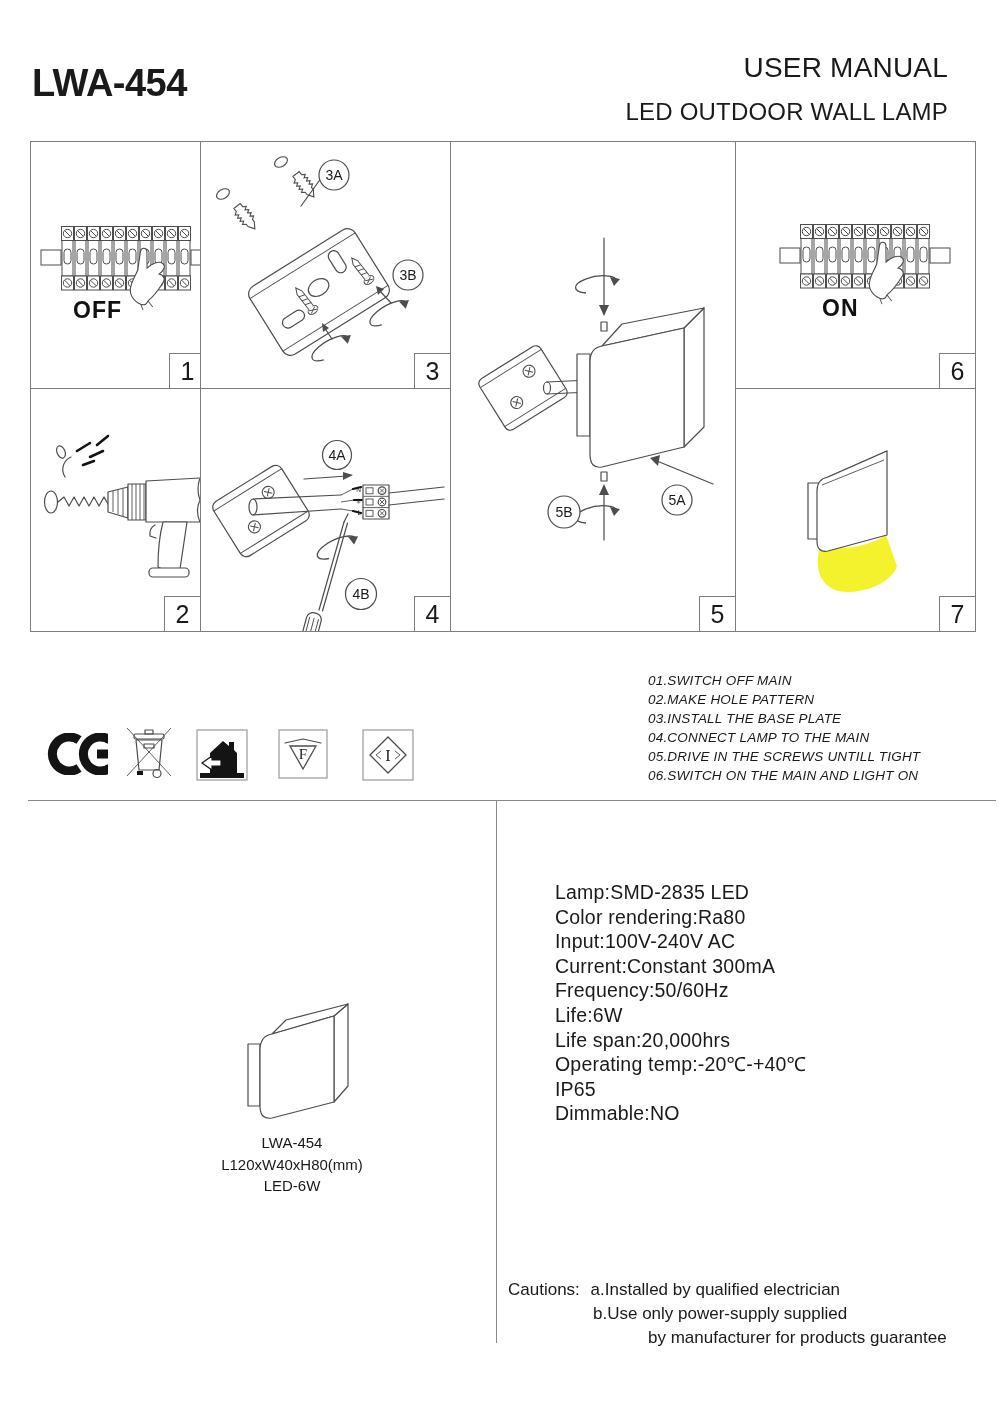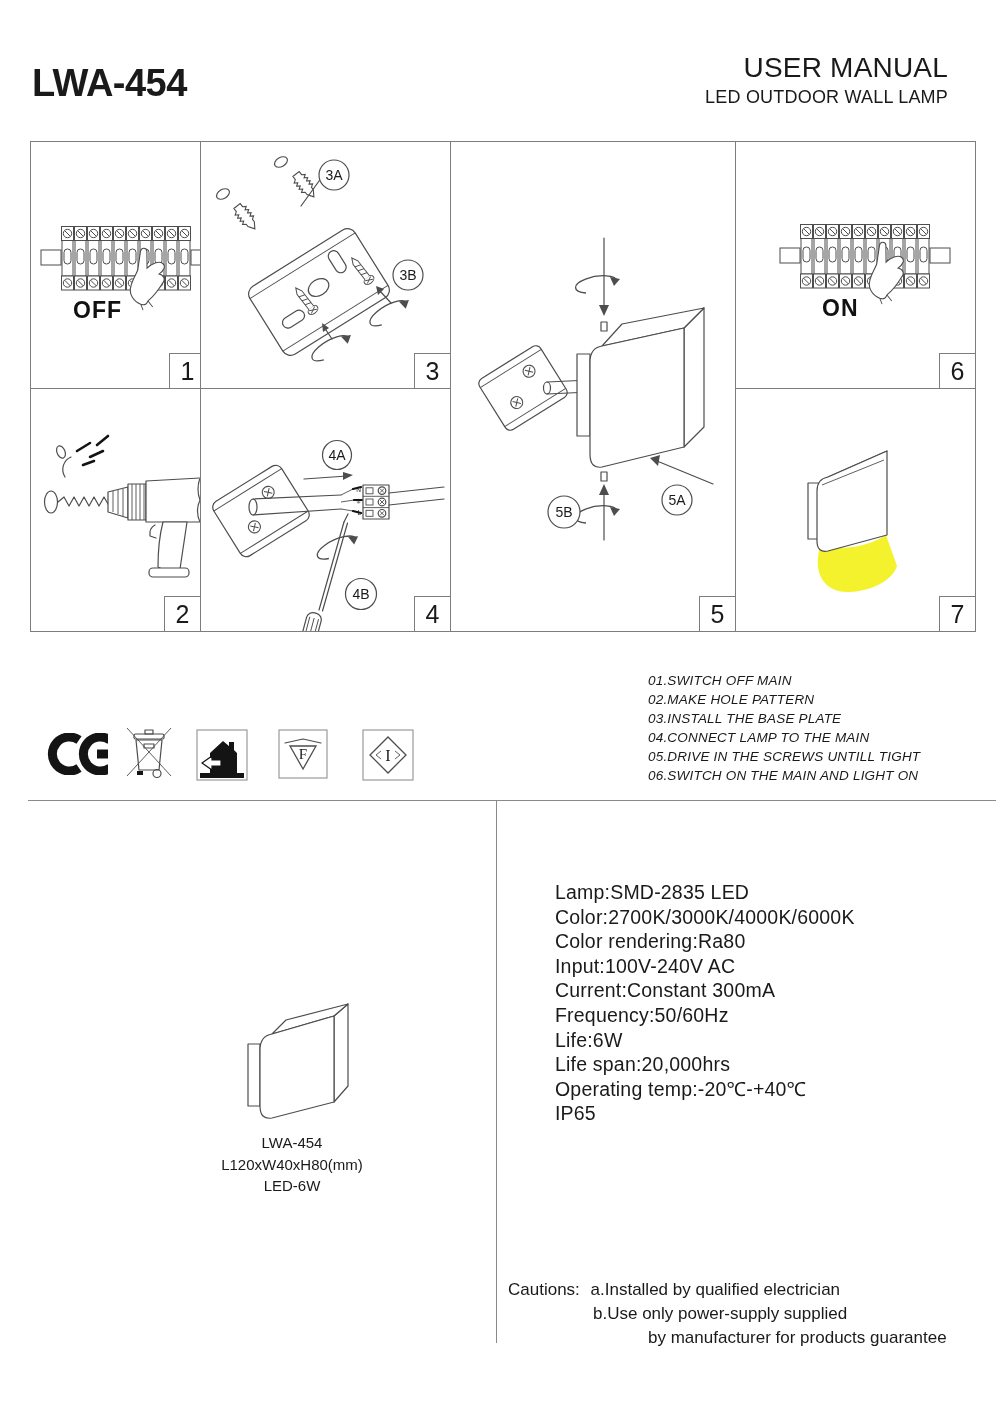--- a/index.html
+++ b/index.html
@@ -3,21 +3,21 @@
 <meta charset="utf-8">
 <style>
   html,body { margin:0; padding:0; background:#e8e8e8; }
   .page { position:relative; width:1000px; height:1416px; margin:0 auto; background:#ffffff;
           font-family:"Liberation Sans", sans-serif; color:#1a1a1a; overflow:hidden; }
 
   
   .model   { position:absolute; left:32px; top:62px; font-size:38px; font-weight:bold; letter-spacing:-0.5px; }
   .titlebx { position:absolute; right:52px; top:52px; text-align:right; }
   .um      { font-size:28px; font-weight:normal; letter-spacing:0.2px; }
-  .sub     { font-size:18px; margin-top:3px; letter-spacing:0.2px; }
+  .sub     { font-size:24px; margin-top:14px; letter-spacing:0.2px; }
 
   
   .cell { position:absolute; border:1px solid #7d7d7d; background:#fff; box-sizing:border-box; }
   .cell svg { position:absolute; left:0; top:0; }
   .num  { position:absolute; right:0; bottom:0; width:35px; height:34px; border:1px solid #7d7d7d;
           border-right:none; border-bottom:none; background:#fff; display:flex; align-items:center;
           justify-content:center; font-size:25px; }
 
   
   .ln   { fill:none; stroke:#4d4d4d; stroke-width:1.2; stroke-linecap:round; stroke-linejoin:round; }
@@ -342,29 +342,29 @@
     <path d="M42,34 Q30,36 30,50 L30,106 Q30,120 42,118 L104,102 L104,16 Z" class="ln-f"></path>
   </svg>
   <div class="caption">
     <div>LWA-454</div>
     <div>L120xW40xH80(mm)</div>
     <div>LED-6W</div>
   </div>
 
   <div class="specs">
     <div>Lamp:SMD-2835 LED</div>
-    <div>Color:2700K/3000K/4000K/6000K</div>
     <div>Color rendering:Ra80</div>
     <div>Input:100V-240V AC</div>
     <div>Current:Constant 300mA</div>
     <div>Frequency:50/60Hz</div>
     <div>Life:6W</div>
     <div>Life span:20,000hrs</div>
     <div>Operating temp:-20℃-+40℃</div>
     <div>IP65</div>
+    <div>Dimmable:NO</div>
   </div>
 
   <div class="caut caut1">
     <span class="caut-label">Cautions:</span>
     <span>a.Installed by qualified electrician</span>
   </div>
   <div class="caut caut2">b.Use only power-supply supplied</div>
   <div class="caut caut3">by manufacturer for products guarantee</div>
 
 </div>

